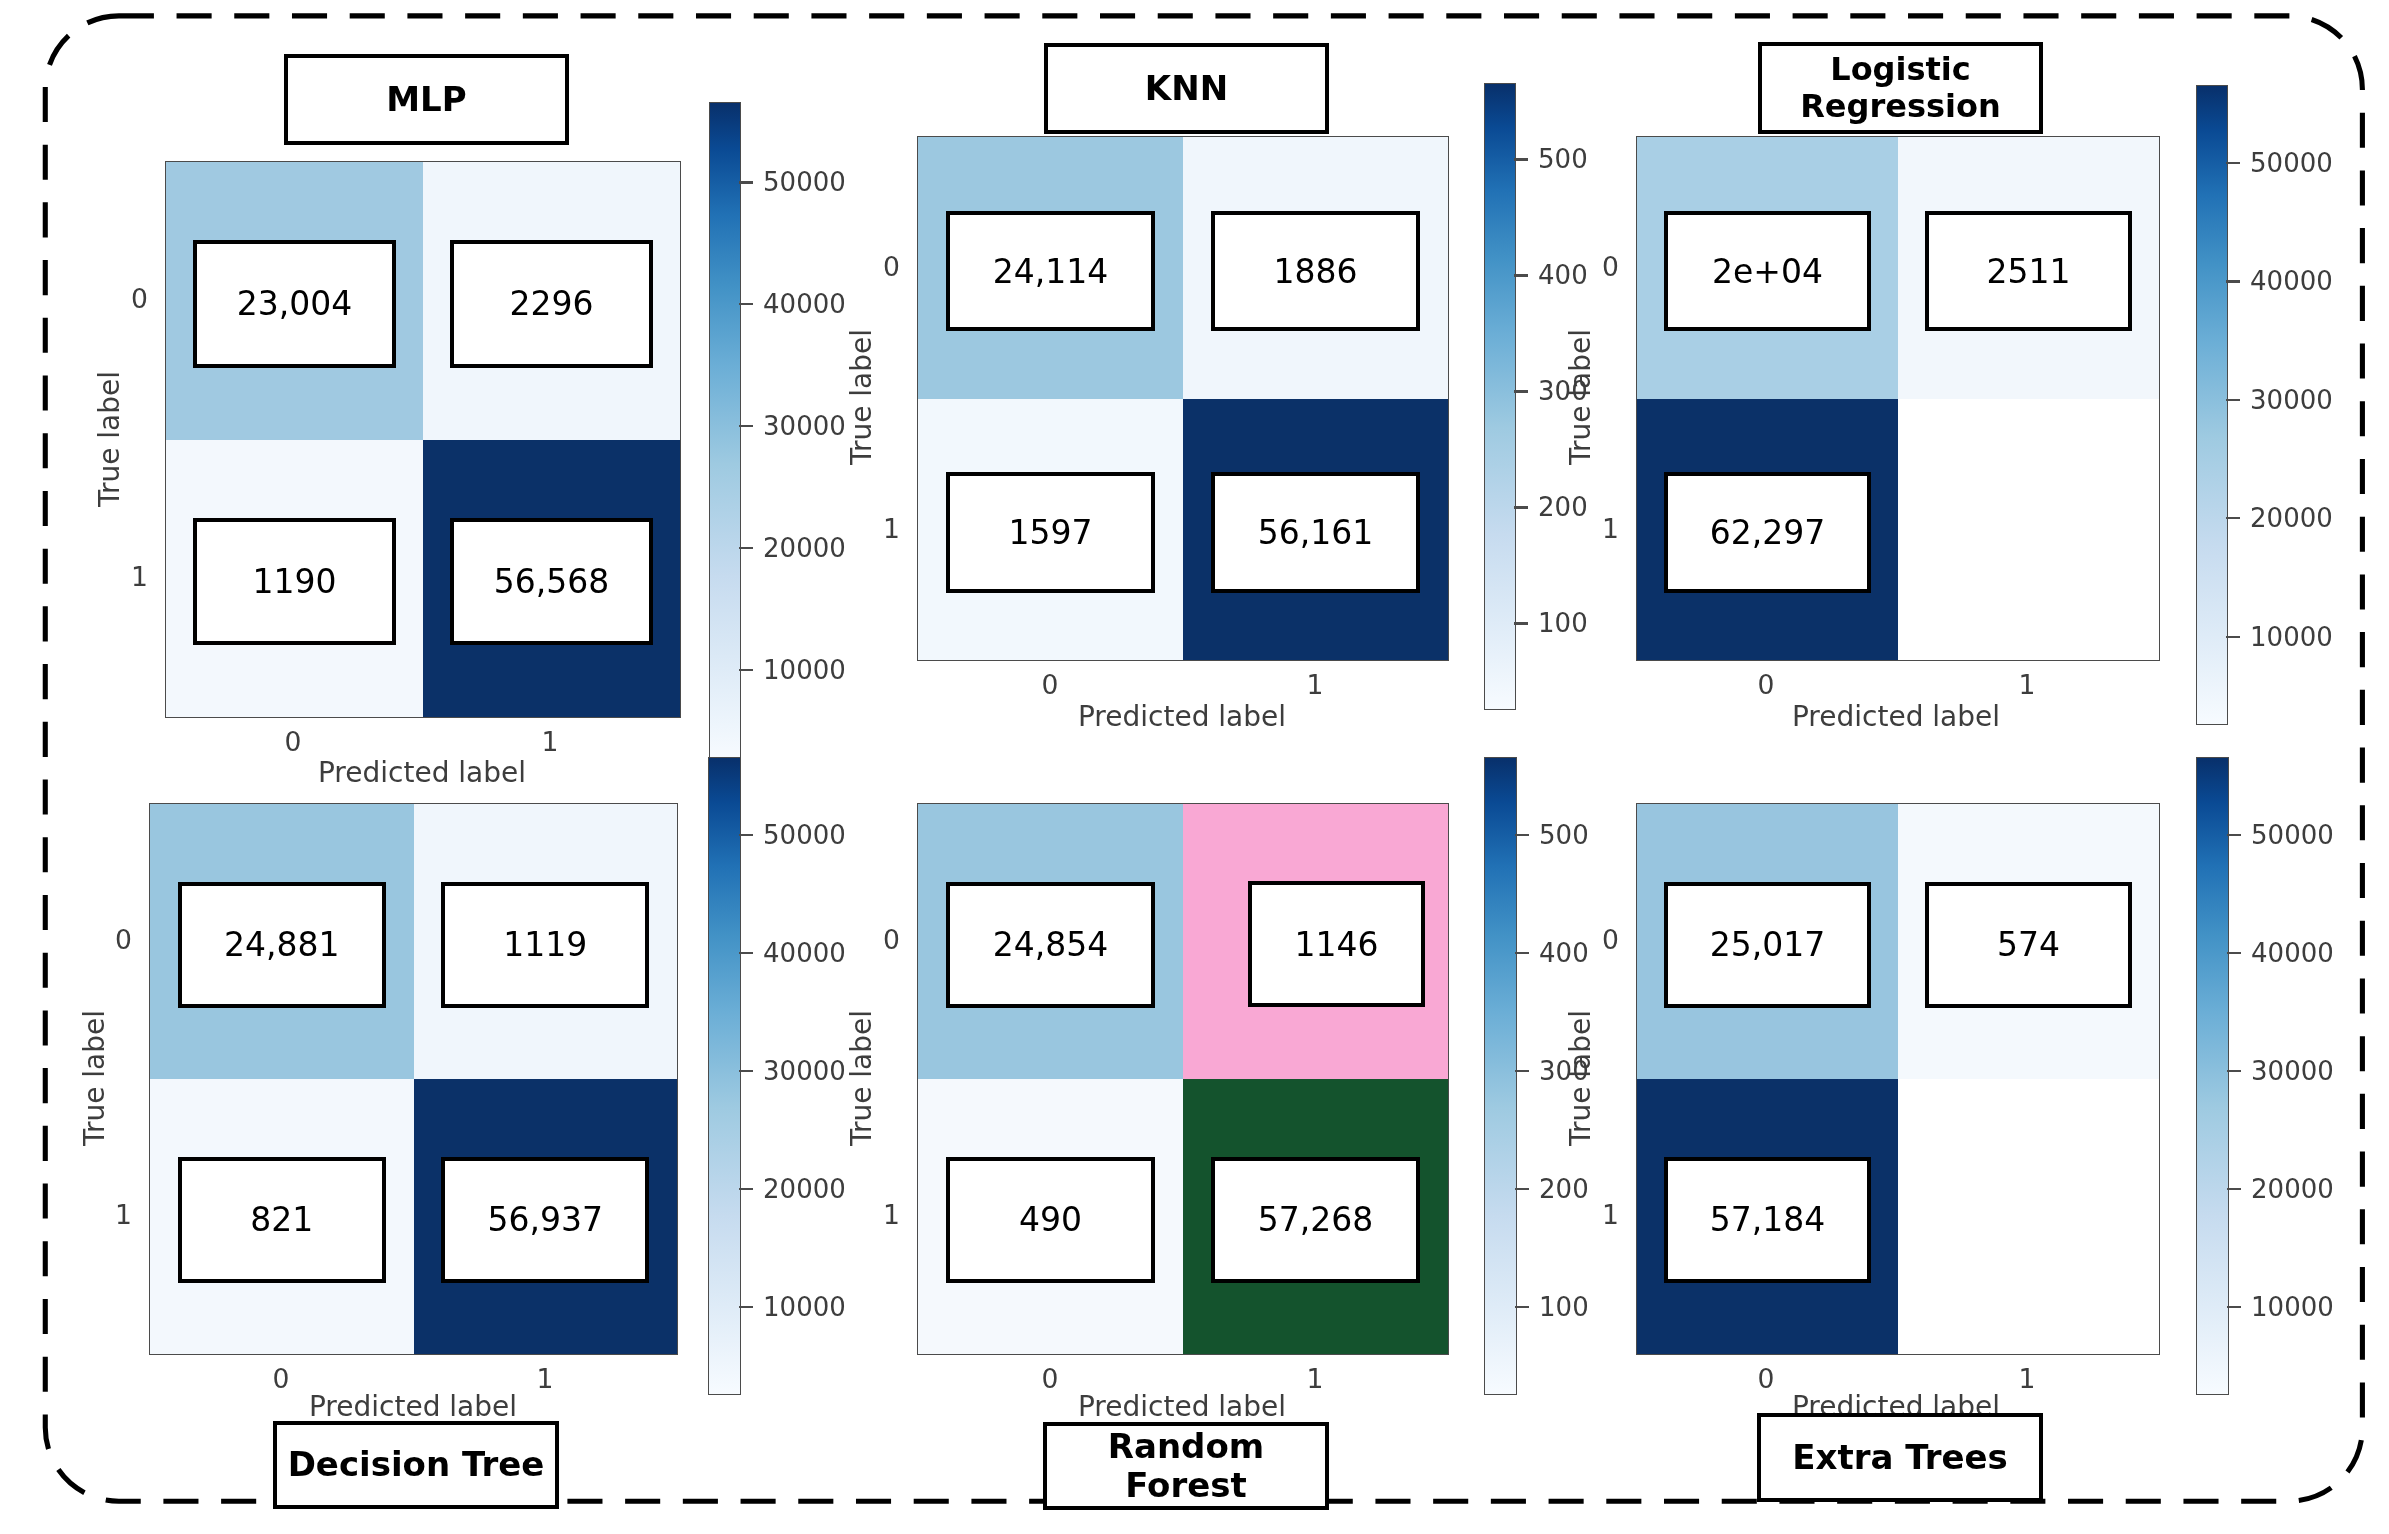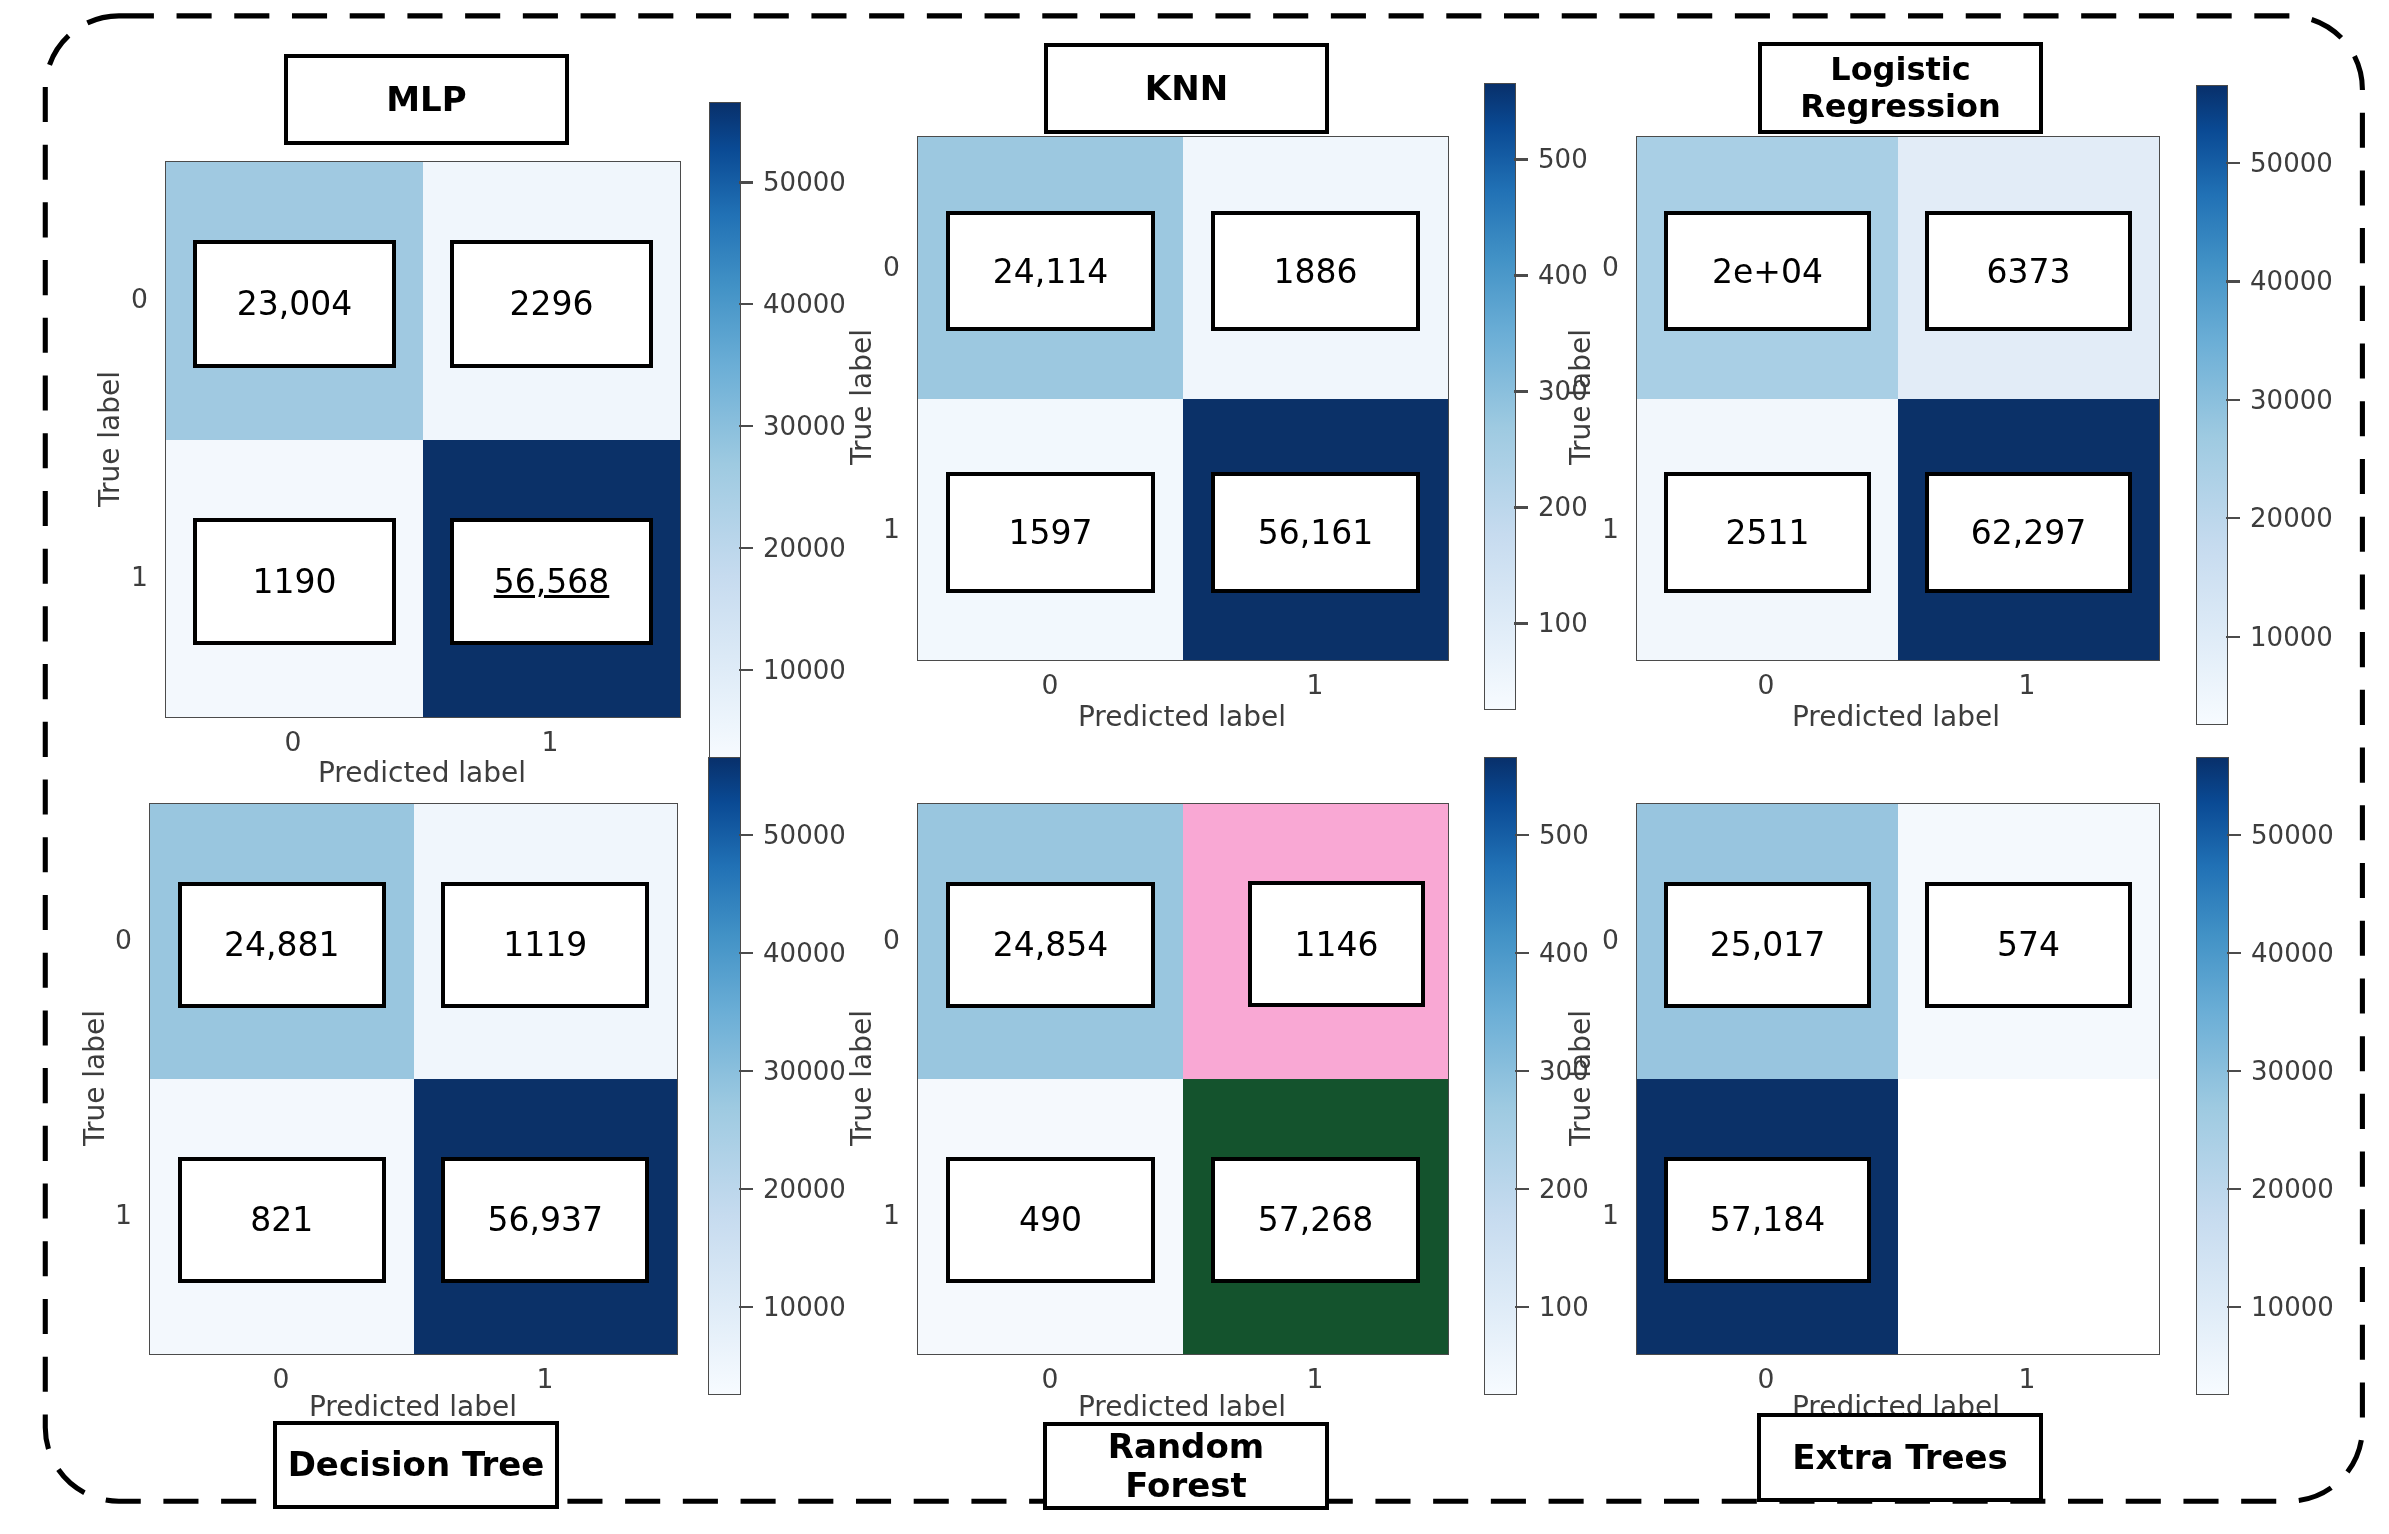--- a/index.html
+++ b/index.html
@@ -49,21 +49,21 @@
   <div class="matrix" style="left:165px;top:161px;width:514px;height:555px">
     <div class="cell" style="background: rgb(160, 201, 225);">
         <div class="vbox">23,004</div>
       </div>
     <div class="cell" style="background: rgb(240, 246, 252);">
         <div class="vbox">2296</div>
       </div>
     <div class="cell" style="background: rgb(243, 248, 253);">
         <div class="vbox">1190</div>
       </div>
-    <div class="cell" style="background: rgb(11, 49, 104); text-decoration: underline;">
+    <div class="cell" style="background: rgb(11, 49, 104);">
         <div class="vbox">56,568</div>
       </div>
   </div>
   <div class="tick ytick" style="left:148px;top:299px">0</div>
   <div class="tick ytick" style="left:148px;top:577px">1</div>
   <div class="axlabel ylab" style="left:110px;top:439px">True label</div>
   <div class="tick xtick" style="left:293px;top:729px">0</div>
   <div class="tick xtick" style="left:550px;top:729px">1</div>
   <div class="axlabel" style="left:422px;top:759px">Predicted label</div>
   <div class="cbar" style="left:709px;top:102px;width:32px;height:659px">
@@ -137,23 +137,20 @@
       </div>
   </div>
 </div>
 
 <div>
   <div class="titlebox" style="left:1758px;top:42px;width:277px;height:84px;font-size:32px">Logistic
 Regression</div>
   <div class="matrix" style="left:1636px;top:136px;width:522px;height:523px">
     <div class="cell" style="background: rgb(169, 207, 229);">
         <div class="vbox">2e+04</div>
-      </div>
-    <div class="cell" style="background: rgb(226, 236, 247);">
-        <div class="vbox">6373</div>
       </div>
     <div class="cell" style="background: rgb(242, 247, 252);">
         <div class="vbox">2511</div>
       </div>
     <div class="cell" style="background: rgb(11, 49, 104);">
         <div class="vbox">62,297</div>
       </div>
   </div>
   <div class="tick ytick" style="left:1619px;top:267px">0</div>
   <div class="tick ytick" style="left:1619px;top:529px">1</div>

